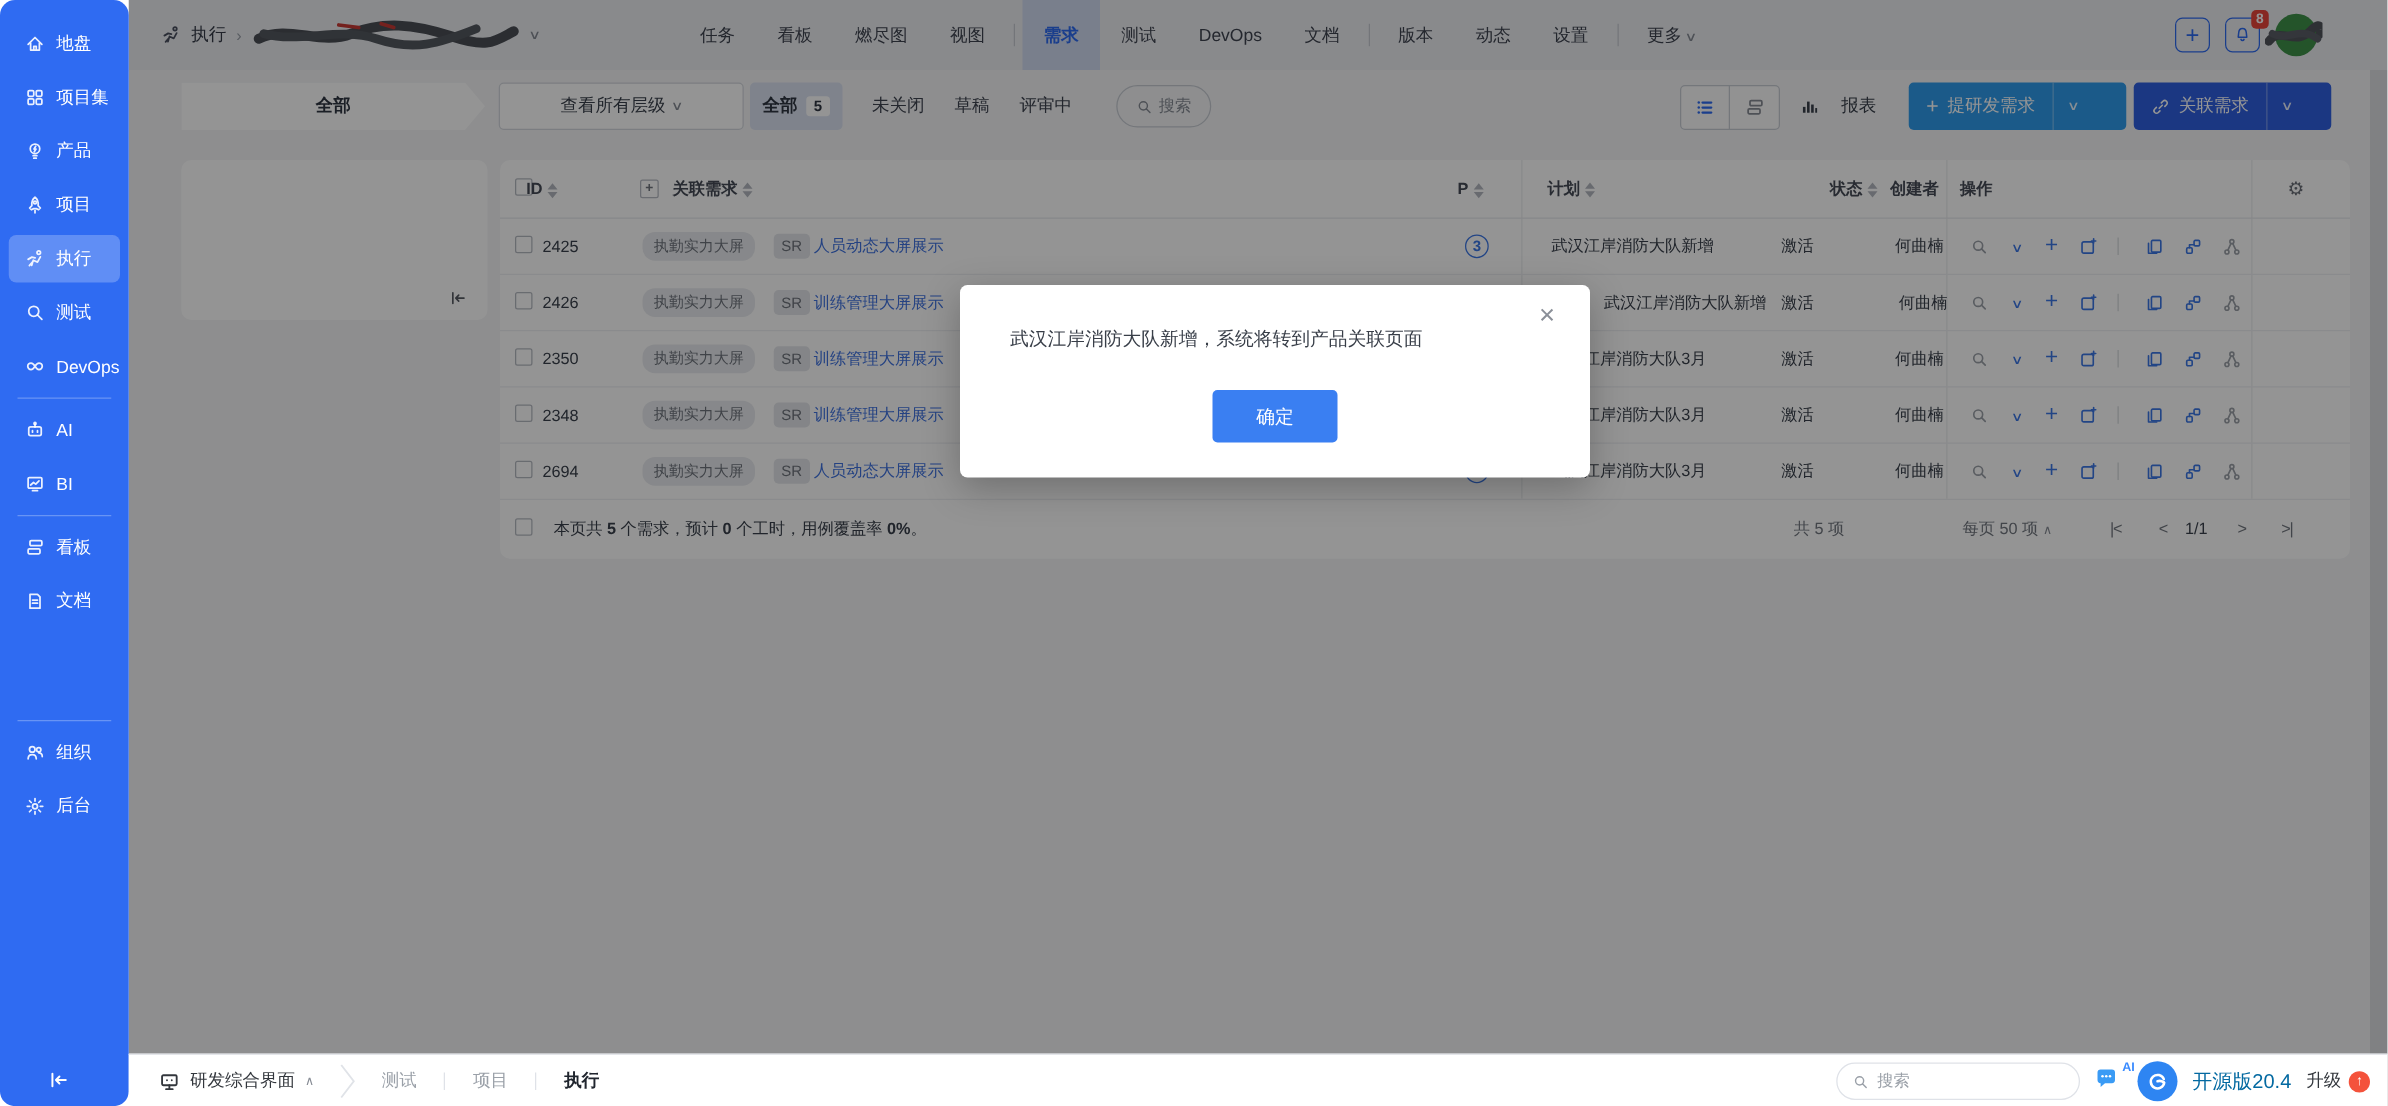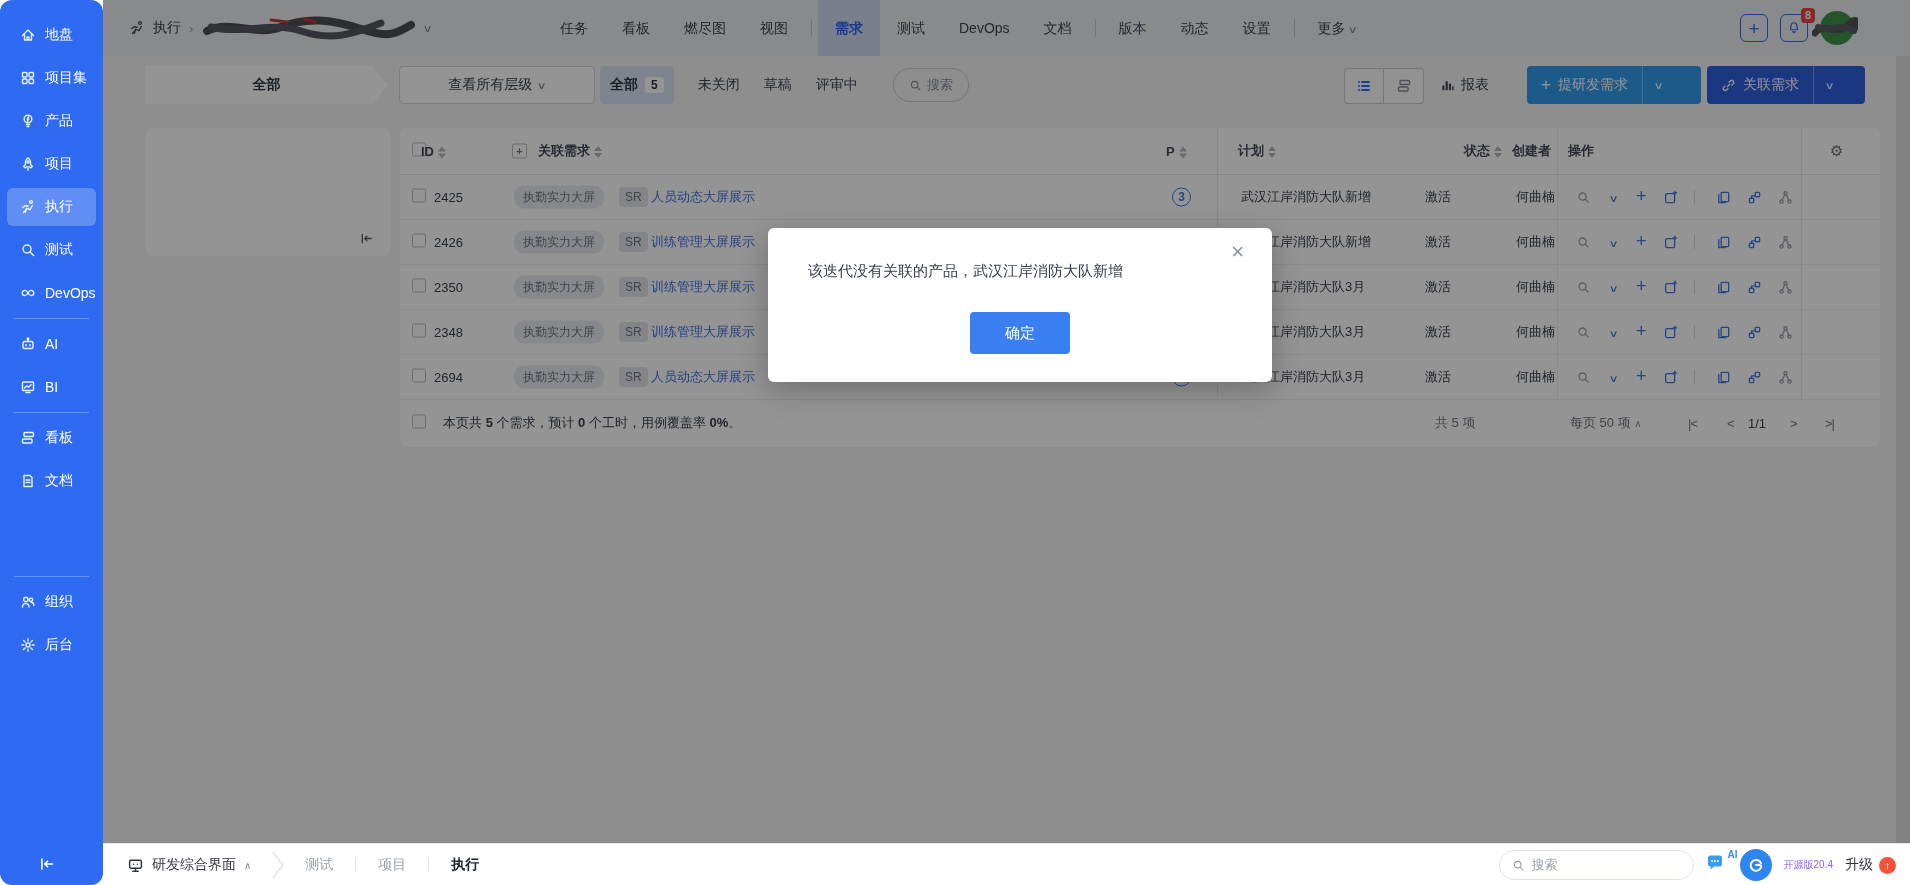--- a/index.html
+++ b/index.html
@@ -47,21 +47,21 @@
   .ftabs{left:600px;top:66px;height:38px;display:flex;align-items:center;gap:24px;z-index:2;font-size:14px;color:#3f4450;}
   .ftab{cursor:pointer;white-space:nowrap;}
   .ftab.active{background:#dbe2f1;border-radius:4px;height:38px;display:flex;align-items:center;padding:0 10px;gap:7px;font-weight:bold;color:#2f3642;}
   .cnt{background:#fff;border-radius:3px;padding:1px 6px;font-size:12px;font-weight:bold;color:#2f3642;}
   .searchpill{left:893px;top:68px;width:76px;height:34px;border:1px solid #c8ccd3;border-radius:17px;z-index:2;box-sizing:border-box;
               display:flex;align-items:center;justify-content:center;gap:5px;color:#878c95;font-size:13px;}
   .vtoggle{left:1344px;top:68px;height:36px;display:flex;z-index:2;}
   .vbtn{width:40px;height:36px;border:1px solid #c9cdd4;background:#fbfbfc;display:flex;align-items:center;justify-content:center;box-sizing:border-box;}
   .vbtn.first{border-radius:4px 0 0 4px;color:var(--primary,#2e6bf1);}
   .vbtn.second{border-radius:0 4px 4px 0;border-left:none;color:#878c95;}
-  .report{left:1440px;top:66px;height:38px;display:flex;align-items:center;gap:6px;color:#3a404b;font-size:14px;z-index:2;}
+  .report{left:1440px;top:66px;height:38px;display:flex;align-items:center;gap:18px;color:#3a404b;font-size:14px;z-index:2;}
   .splitbtn{top:66px;height:38px;border-radius:4px;display:flex;color:#fff;font-size:14px;z-index:2;overflow:hidden;}
   .splitbtn .main{display:flex;align-items:center;justify-content:center;gap:7px;padding:0 14px;}
   .splitbtn .chev{width:32px;display:flex;align-items:center;justify-content:center;border-left:1px solid rgba(255,255,255,.35);}
   .btn-create{left:1527px;width:174px;background:var(--btn_secondary,#2f9ced);}
   .btn-link{left:1707px;width:158px;background:var(--btn_primary,#2f5fe0);}
 
   
   .leftcard{left:145px;top:128px;width:245px;height:128px;background:#fff;border-radius:8px;z-index:2;}
   .disp-btn{position:absolute;left:48px;top:24px;width:174px;height:42px;background:#dde6f3;border-radius:4px;border:none;
             color:#4a7fd4;font-size:14px;display:flex;align-items:center;justify-content:center;font-family:inherit;}
@@ -431,21 +431,21 @@
               <path d="M4.9 8.8V6.2h4"></path>
             </svg></span>
       <span class="opic gray" style="left:1378px"><svg class="ln ic" width="15" height="15" viewBox="0 0 16 16">
               <circle cx="8" cy="3.6" r="1.7"></circle>
               <circle cx="3.8" cy="12.4" r="1.7"></circle>
               <circle cx="12.2" cy="12.4" r="1.7"></circle>
               <path d="M7.2 5.2 4.6 10.8M8.8 5.2l2.6 5.6"></path>
             </svg></span>
     </div>
 
-    <div class="trow" style="top: 91px;">
+    <div class="trow" style="top: 91px; text-align: right;">
       <span class="cell" style="left:12px"><span class="cbx"></span></span>
       <span class="cell" style="left:34px">2426</span>
       <span class="cell tagpill" style="left:114px">执勤实力大屏</span>
       <span class="cell srbadge" style="left:219px">SR</span>
       <span class="cell rlink" style="left:251px">训练管理大屏展示</span>
       <span class="cell pcirc" style="left:772px">3</span>
       <span class="cell clip" style="left:841px;width:172px">武汉江岸消防大队新增</span>
       <span class="cell" style="left:1025px">激活</span>
       <span class="cell clip" style="left:1116px;width:42px">何曲楠</span>
       <span class="opic gray" style="left:1176px"><svg class="ln ic" width="15" height="15" viewBox="0 0 16 16">
@@ -599,21 +599,21 @@
       <span class="cell pgnav" style="left:1288px;letter-spacing:-1px">|&lt;</span>
       <span class="cell pgnav" style="left:1327px">&lt;</span>
       <span class="cell" style="left:1348px;color:#3a414c">1/1</span>
       <span class="cell pgnav" style="left:1390px">&gt;</span>
       <span class="cell pgnav" style="left:1425px;letter-spacing:-1px">&gt;|</span>
     </div>
   </div>
 
   <div class="abs overlay"></div>
   <div class="abs modal">
-    <span class="modal-msg">该迭代没有关联的产品，武汉江岸消防大队新增</span>
+    <span class="modal-msg">武汉江岸消防大队新增，系统将转到产品关联页面</span>
     <button class="modal-x">×</button>
     <button class="modal-ok">确定</button>
   </div>
 
   <footer class="abs bottombar">
     <div class="bb-left">
       <svg class="ln ic" width="17" height="17" viewBox="0 0 16 16" style="color:#33373d">
           <rect x="2.5" y="3" width="11" height="7.5" rx="1"></rect>
           <path d="M8 10.5V13M5.5 13.5h5M6.2 6.8h.01M9.8 6.8h.01"></path>
         </svg>
@@ -646,21 +646,21 @@
             </g>
           </svg>
         <span style="position:absolute;right:-10px;top:-6px;font-size:10px;font-weight:bold;">AI</span>
       </span>
       <span class="logo">
         <svg class="ln ic" width="18" height="18" viewBox="0 0 16 16" style="stroke-width:1.8">
             <path d="M12.5 6.5A4.8 4.8 0 1 0 12.8 9"></path>
             <path d="M8 8c1.5-.5 3-.3 4.5.8"></path>
           </svg>
       </span>
-      <span style="font-size:10px;color:#8b5cf6">开源版20.4</span>
+      <span style="font-size:16px;color:#0369a1">开源版20.4</span>
       <span style="font-size:14px;color:#33373d;display:inline-flex;align-items:center;gap:6px">
         <span>升级</span>
         <span class="upgrade-dot">↑</span>
       </span>
     </div>
   </footer>
 
 </div>
 
 </body></html>

